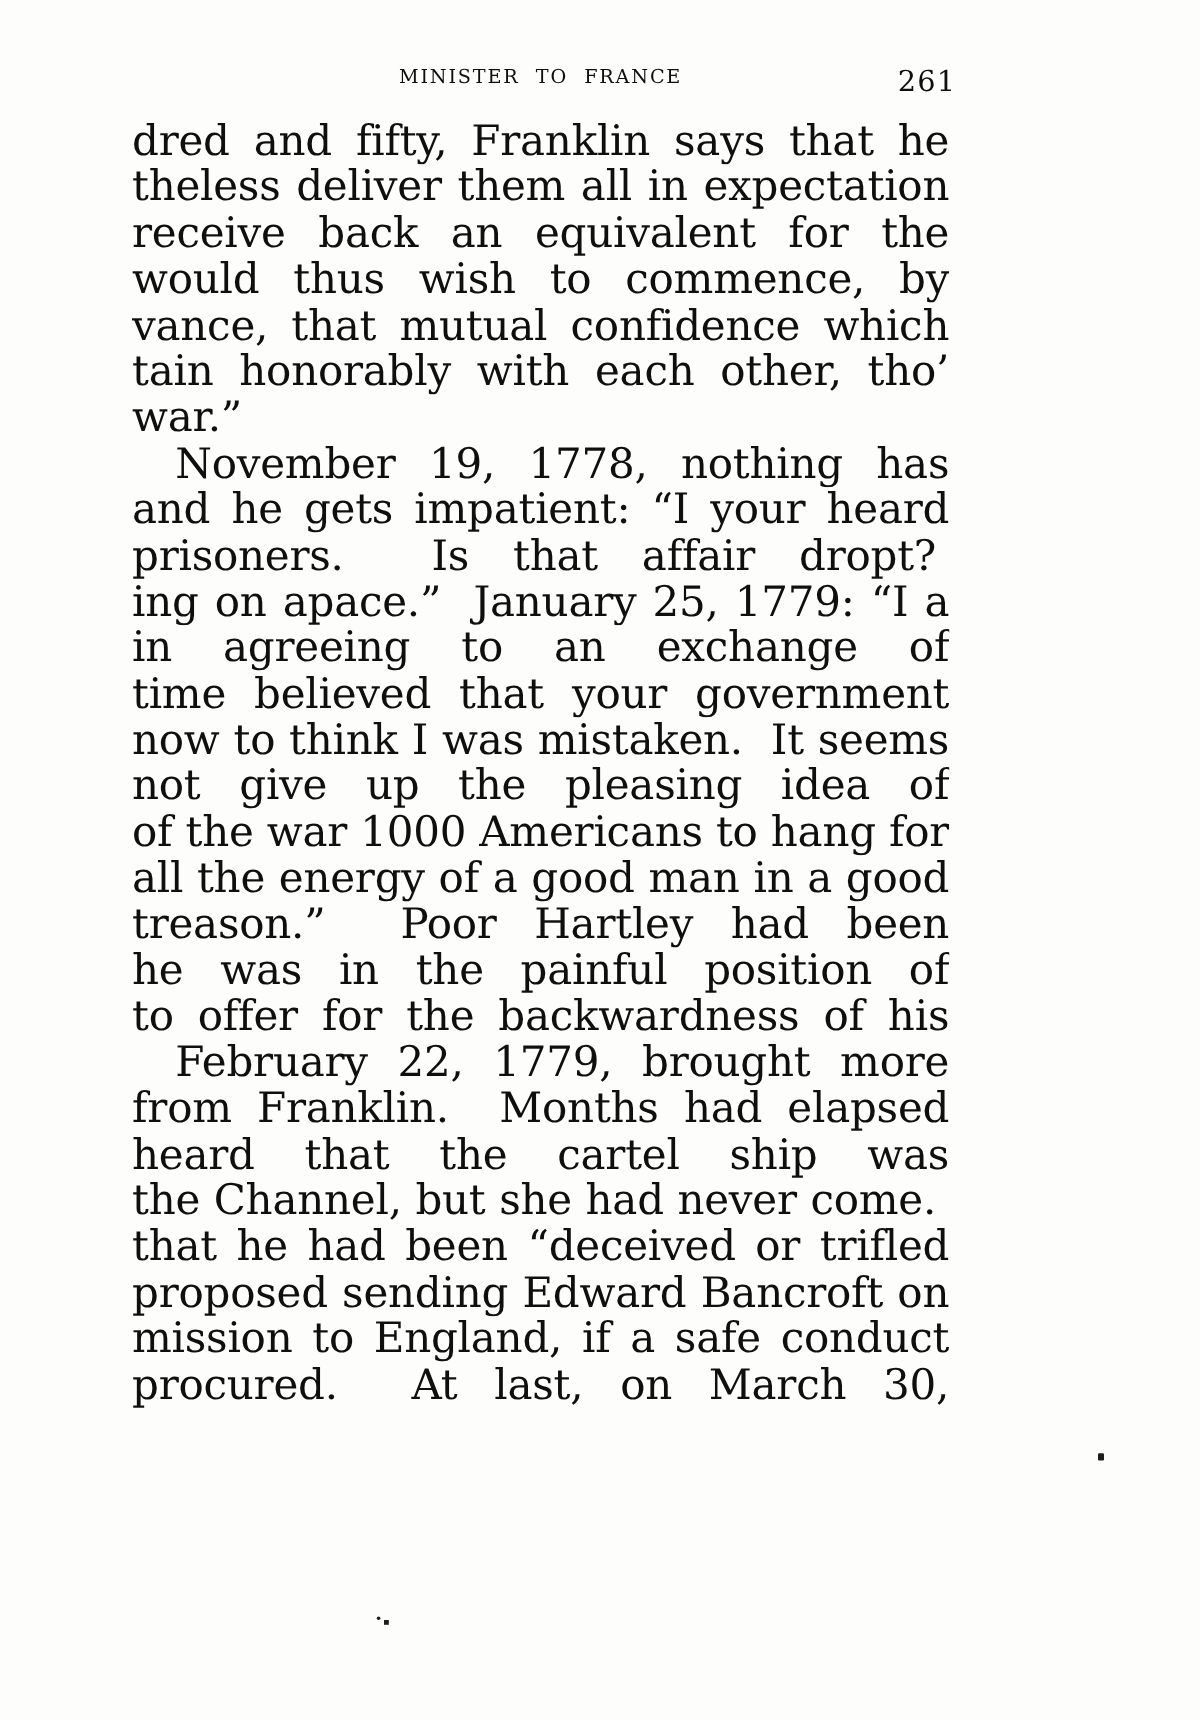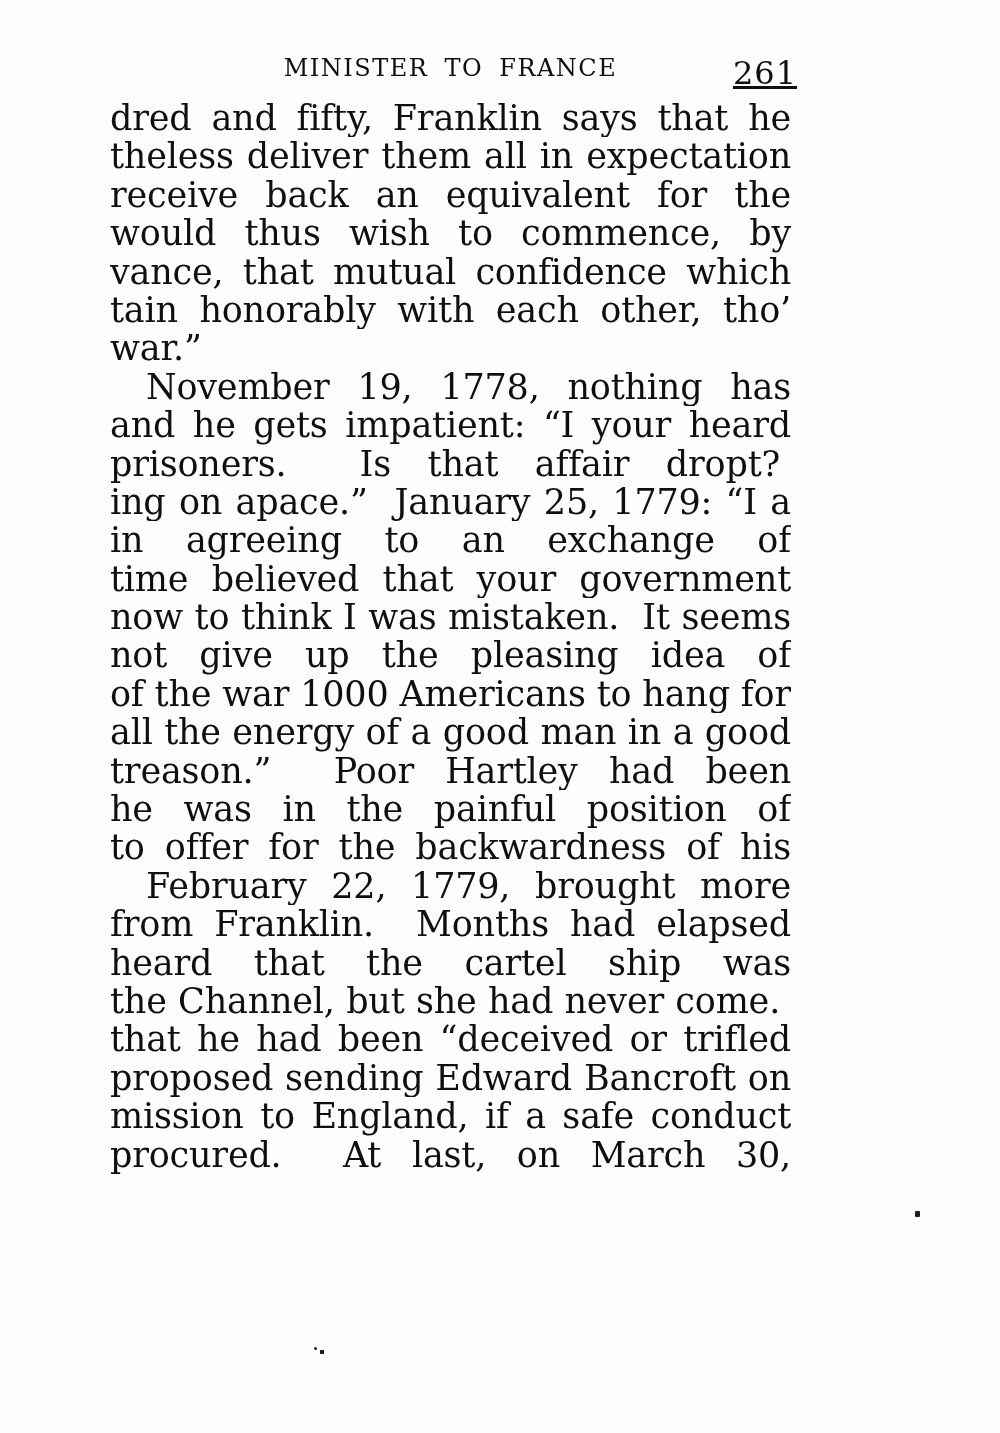--- a/index.html
+++ b/index.html
@@ -11,26 +11,26 @@
     background:var(--paper);
     color:var(--ink);
     font-family:"DejaVu Serif", serif;
     overflow:hidden;
   }
   .header {
     position:absolute; left:110px; top:54px; width:681px; height:32px;
   }
   .running-title {
     display:block; text-align:center;
-    font-size:24px; letter-spacing:1.5px; word-spacing:7px;
+    font-size:16px; letter-spacing:1.5px; word-spacing:7px;
     font-weight:normal;
   }
   .page-number {
     position:absolute; right:-6px; top:0;
-    font-size:32px; letter-spacing:1px;text-decoration:underline;
+    font-size:24px; letter-spacing:1px;
   }
   .body-text {
     position:absolute; left:110px; top:99px; width:681px;
     font-size:35px; line-height:38.4px; letter-spacing:-0.2px;
   }
   .line {
     height:38.4px; overflow:hidden;
     text-align:justify; text-align-last:justify;
   }
   .line::after { content:""; display:inline-block; width:100%; }

